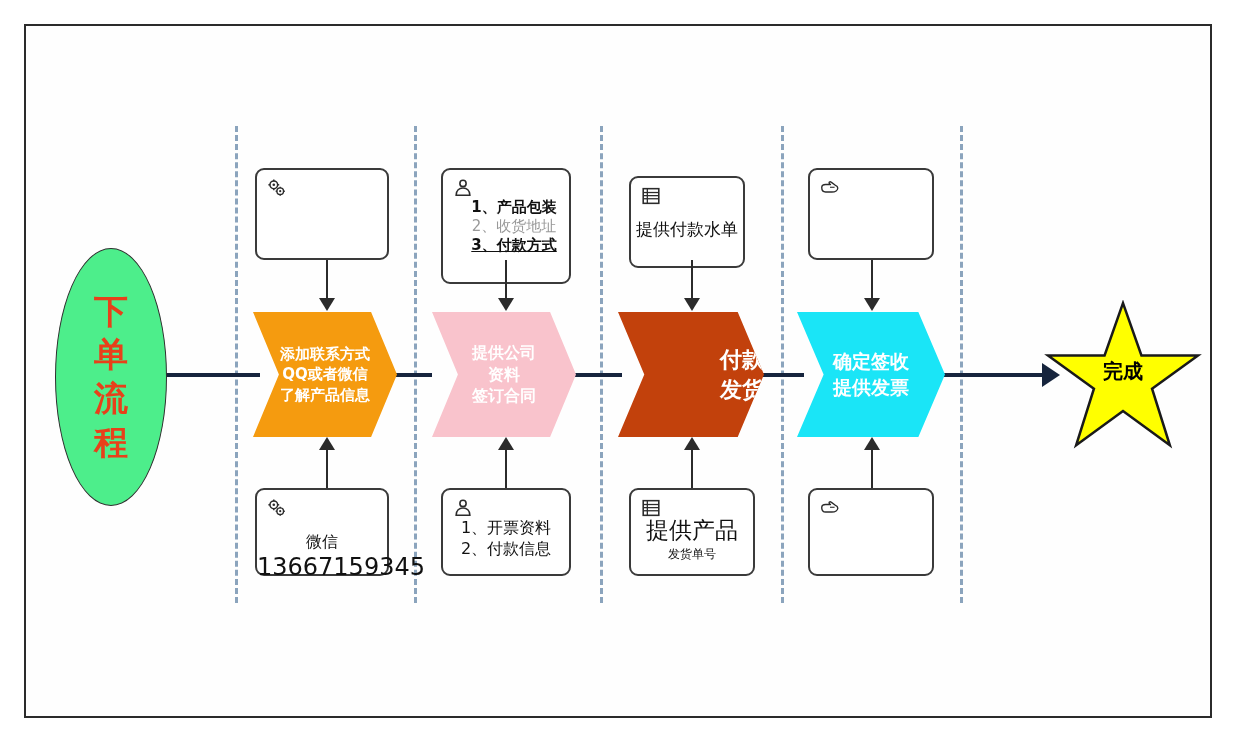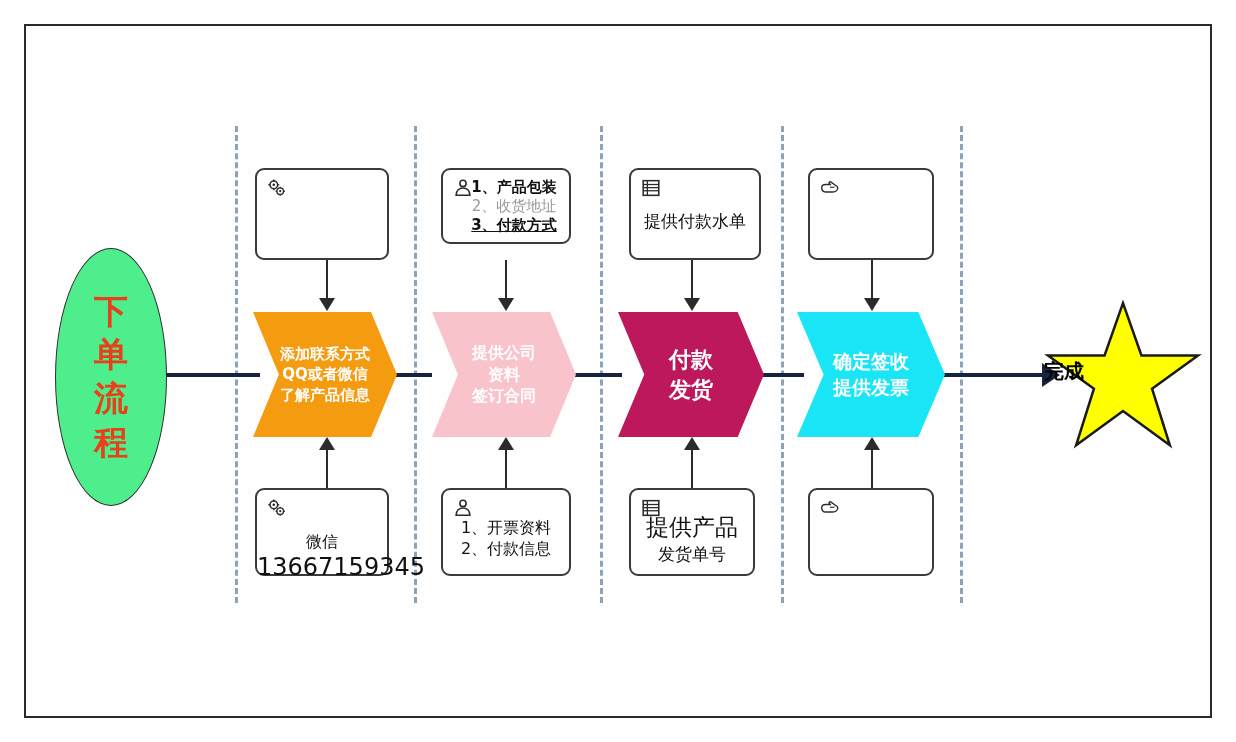--- a/index.html
+++ b/index.html
@@ -115,20 +115,21 @@
   
   .star-wrap {
     position: absolute;
     left: 1044px; top: 300px;
     width: 158px; height: 150px;
   }
   .star-label {
     position: absolute;
     left: 0; top: 58px;
     width: 158px;
+    text-align: center;
     font-size: 20px;
     font-weight: bold;
     color: #000000;
     font-family: "DejaVu Sans", sans-serif;
   }
 </style>
 </head>
 <body>
 
 <div id="canvas">
@@ -205,21 +206,21 @@
         <line x1="10.5" y1="15.5" x2="12.2" y2="15.5"></line>
           <line x1="18.8" y1="15.5" x2="20.5" y2="15.5"></line>
       </g>
     </svg>
     <div class="lines">
       <span style="font-size:16px;margin-top:48px;">微信</span>
       <span style="font-size:24px;">13667159345</span>
     </div>
   </div>
 
-  <div class="note" style="left:441px; top:168px; width:130px; height:76px;">
+  <div class="note" style="left:441px; top:168px; width:130px; height:116px;">
     <svg class="ico" viewBox="0 0 24 24">
       <circle cx="12" cy="7" r="3.4" fill="none" stroke="#2b2b2b" stroke-width="1.7"></circle>
       <path d="M4.5 20 C4.5 14.5 8 12 12 12 C16 12 19.5 14.5 19.5 20 Z" fill="none" stroke="#2b2b2b" stroke-width="1.7"></path>
     </svg>
     <div class="lines" style="padding-left:16px;">
       <span style="font-size:15px;font-weight:bold;">1、产品包装</span>
       <span style="font-size:15px;color:#999999;">2、收货地址</span>
       <span style="font-size:15px;font-weight:bold;text-decoration:underline;">3、付款方式</span>
     </div>
   </div>
@@ -238,53 +239,53 @@
     <svg class="ico" viewBox="0 0 24 24">
       <circle cx="12" cy="7" r="3.4" fill="none" stroke="#2b2b2b" stroke-width="1.7"></circle>
       <path d="M4.5 20 C4.5 14.5 8 12 12 12 C16 12 19.5 14.5 19.5 20 Z" fill="none" stroke="#2b2b2b" stroke-width="1.7"></path>
     </svg>
     <div class="lines" style="padding-top:14px;">
       <span style="font-size:16px;">1、开票资料</span>
       <span style="font-size:16px;">2、付款信息</span>
     </div>
   </div>
 
-  <div class="note" style="left:629px; top:168px; width:132px; height:92px;">
+  <div class="note" style="left:629px; top:176px; width:116px; height:92px;">
     <svg class="ico" viewBox="0 0 24 24">
       <rect x="3.5" y="4" width="17" height="16" fill="none" stroke="#2b2b2b" stroke-width="1.7"></rect>
       <line x1="3.5" y1="8.2" x2="20.5" y2="8.2" stroke="#2b2b2b" stroke-width="1.4"></line>
       <line x1="3.5" y1="11.6" x2="20.5" y2="11.6" stroke="#2b2b2b" stroke-width="1.4"></line>
       <line x1="3.5" y1="15" x2="20.5" y2="15" stroke="#2b2b2b" stroke-width="1.4"></line>
       <line x1="8" y1="4" x2="8" y2="20" stroke="#2b2b2b" stroke-width="1.4"></line>
     </svg>
     <div class="lines" style="padding-top:14px;">
       <span style="font-size:17px;">提供付款水单</span>
     </div>
   </div>
   <div class="stem" style="left:691px; top:260px; height:42px;"></div>
   <div class="arrow-down" style="left:684px; top:298px;"></div>
 
-  <div class="chevron" style="left:618px; top:312px; width:146px; background:#be185d; font-size:22px;">
+  <div class="chevron" style="left:618px; top:312px; width:146px; background:#c2410c; font-size:22px;align-items:flex-end;">
     <span>付款</span>
     <span>发货</span>
   </div>
 
   <div class="arrow-up" style="left:684px; top:437px;"></div>
   <div class="stem" style="left:691px; top:450px; height:40px;"></div>
   <div class="note" style="left:629px; top:488px; width:126px; height:88px;">
     <svg class="ico" viewBox="0 0 24 24">
       <rect x="3.5" y="4" width="17" height="16" fill="none" stroke="#2b2b2b" stroke-width="1.7"></rect>
       <line x1="3.5" y1="8.2" x2="20.5" y2="8.2" stroke="#2b2b2b" stroke-width="1.4"></line>
       <line x1="3.5" y1="11.6" x2="20.5" y2="11.6" stroke="#2b2b2b" stroke-width="1.4"></line>
       <line x1="3.5" y1="15" x2="20.5" y2="15" stroke="#2b2b2b" stroke-width="1.4"></line>
       <line x1="8" y1="4" x2="8" y2="20" stroke="#2b2b2b" stroke-width="1.4"></line>
     </svg>
     <div class="lines" style="padding-top:14px;">
       <span style="font-size:23px;">提供产品</span>
-      <span style="font-size:17px;">发货单号</span>
+      <span style="font-size:12px;">发货单号</span>
     </div>
   </div>
 
   <div class="note" style="left:808px; top:168px; width:126px; height:92px;">
     <svg class="ico" viewBox="0 0 24 24">
       <path d="M3 11.5 C3 9.5 5 8.2 7.2 8.2 L12.5 8.2 C12.5 8.2 11 7.2 11 6.2 C11 5.2 12.2 4.8 13.2 5.6 L17.5 8.8 C19.2 9.5 20.5 10.4 20.5 12 C20.5 14.4 17.8 16.4 14 16.4 L7.2 16.4 C5 16.4 3 15 3 11.5 Z" fill="none" stroke="#2b2b2b" stroke-width="1.5" stroke-linejoin="round"></path>
       <line x1="12" y1="11.2" x2="17" y2="11.2" stroke="#2b2b2b" stroke-width="1.2"></line>
     </svg>
   </div>
   <div class="stem" style="left:871px; top:260px; height:42px;"></div>

